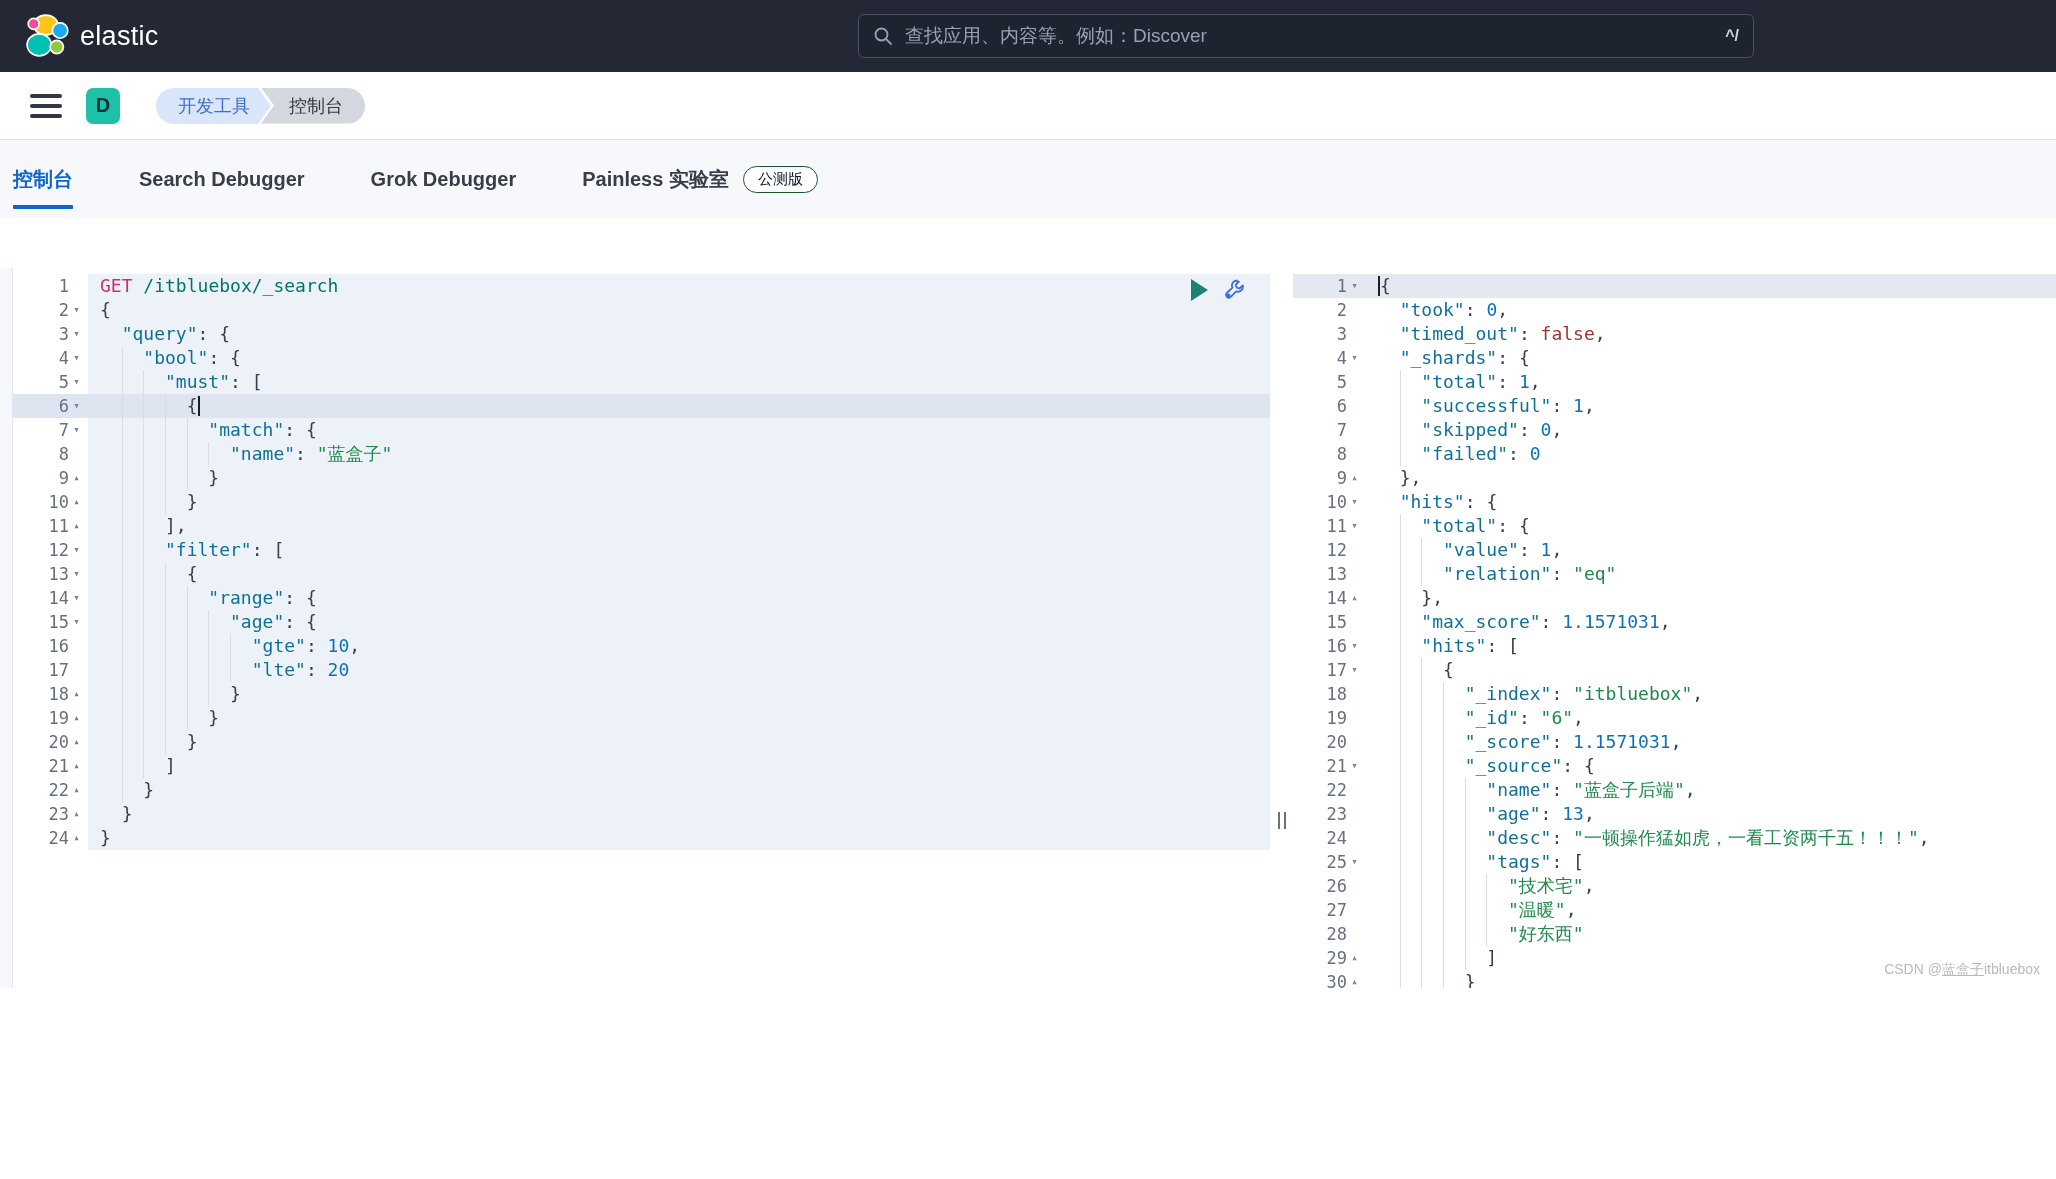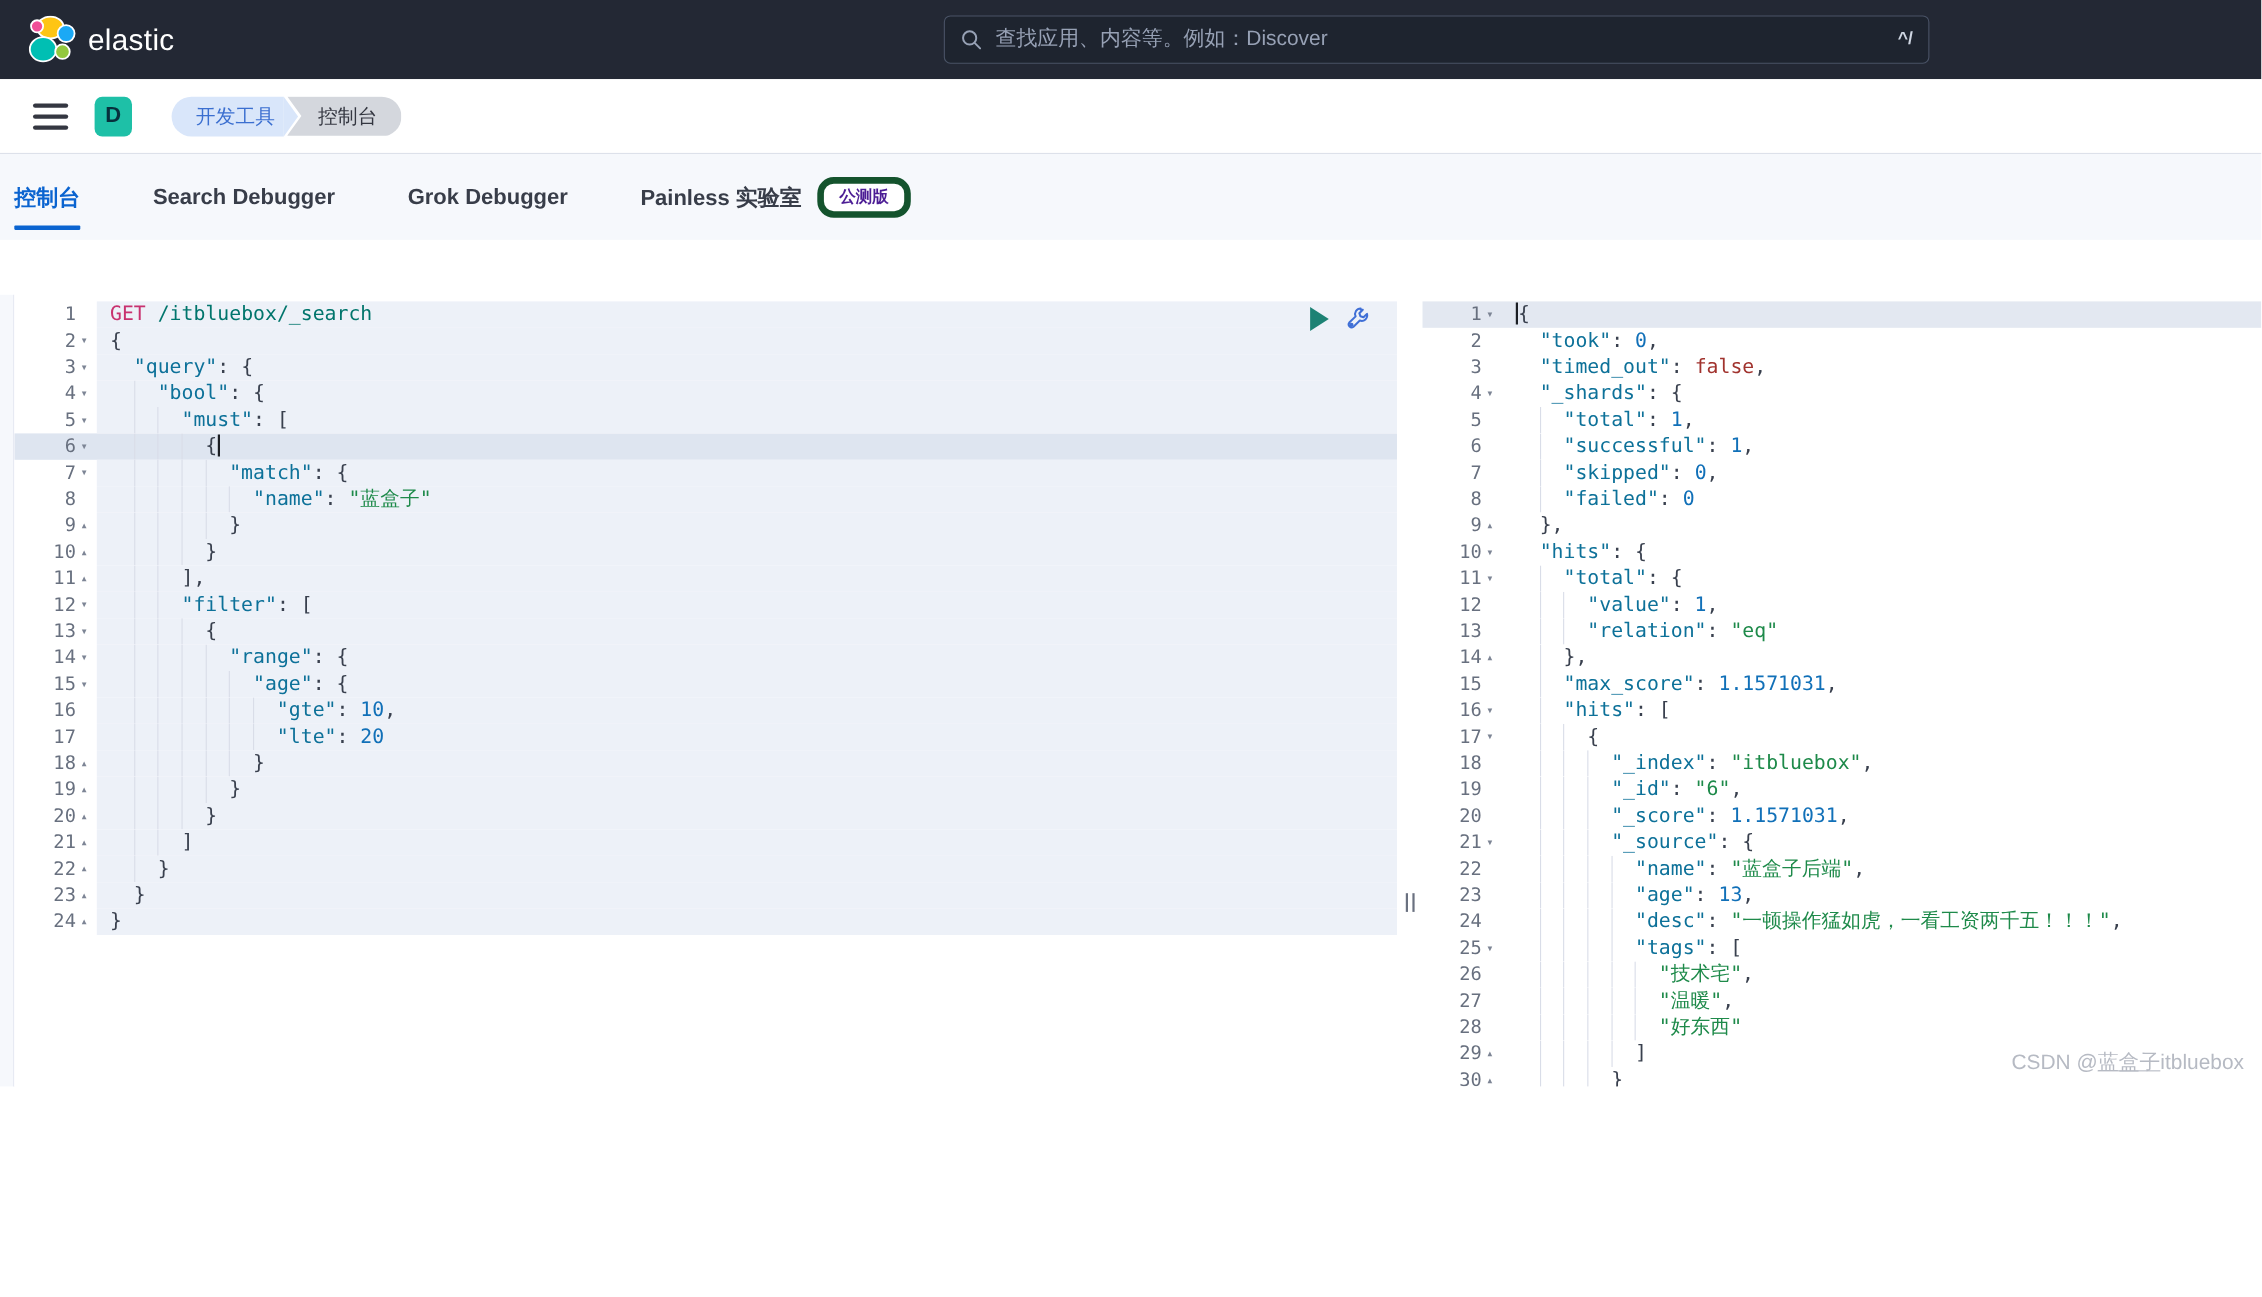--- a/index.html
+++ b/index.html
@@ -29,21 +29,21 @@
     border-left:13px solid var(--breadcrumb-blue-bg,#d9e6fa);position:relative;z-index:2;}
   .bc2{height:36px;display:flex;align-items:center;padding:0 22px 0 28px;background:var(--breadcrumb-gray-bg,#d4d7dd);
     color:var(--breadcrumb-gray-text,#343741);font-size:18px;border-radius:0 18px 18px 0;margin-left:-10px;z-index:1;
     clip-path:polygon(0 0,100% 0,100% 100%,0 100%,13px 50%);}
 
   
   .tabsrow{position:absolute;left:0;top:140px;right:0;height:78px;background:#f6f8fc;display:flex;align-items:center;padding-left:13px;box-sizing:border-box;}
   .tab{position:relative;font-size:20px;font-weight:600;color:#383d49;margin-right:66px;cursor:pointer;display:flex;align-items:center;}
   .tab.active{color:var(--accent,#0b64d0);}
   .tab.active::after{content:"";position:absolute;left:0;right:0;bottom:-16px;height:4px;background:var(--accent,#0b64d0);border-radius:1px;}
-  .beta-badge{margin-left:14px;font-size:15px;font-weight:700;color:#4c1d95;background:#fff;border:6px solid #14532d;border-radius:15px;padding:3px 14px;}
+  .beta-badge{margin-left:14px;font-size:15px;font-weight:400;color:#0f172a;background:#fff;border:1px solid #14532d;border-radius:15px;padding:3px 14px;}
 
   
   .menurow{position:absolute;left:0;top:218px;right:0;height:50px;background:#f6f8fc;display:flex;align-items:center;gap:35px;padding-left:18px;box-sizing:border-box;}
   .menu-item{font-size:18px;font-weight:600;color:#3a3f4c;cursor:pointer;}
 
   
   .editors{position:absolute;left:0;top:268px;right:0;bottom:0;display:flex;}
   .lstrip{width:13px;flex:none;background:#f6f8fc;border-right:1px solid #e3e7f0;box-sizing:border-box;}
   .ed{position:relative;background:#fff;overflow:hidden;}
   .ed-req{width:1257px;flex:none;}
@@ -79,21 +79,21 @@
 
   .bf{position:absolute;right:0;bottom:0;background:var(--below,#f6f8fb);}
   .bf-req{left:75px;top:745px;}
   .bf-resp{left:73px;top:822px;}
 
   .runbtns{position:absolute;top:9px;right:22px;display:flex;align-items:center;gap:14px;z-index:5;}
   .playbtn{width:0;height:0;border-top:11px solid transparent;border-bottom:11px solid transparent;
     border-left:17px solid var(--play,#1d8274);cursor:pointer;}
   .wrench{color:var(--wrench,#3f6fd6);cursor:pointer;display:flex;}
 
-  .watermark{position:absolute;right:16px;bottom:9px;color:var(--watermark,#b6bac3);font-size:19px;z-index:6;margin-top:16px;}
+  .watermark{position:absolute;right:16px;bottom:9px;color:var(--watermark,#b6bac3);font-size:14px;z-index:6;margin-top:16px;}
   .watermark .u{text-decoration:underline;}
 </style>
 </head>
 <body>
 
 <div id="app">
 
   <div class="topbar">
     <div class="logo">
       <svg width="44" height="44" viewBox="0 0 40 40">

